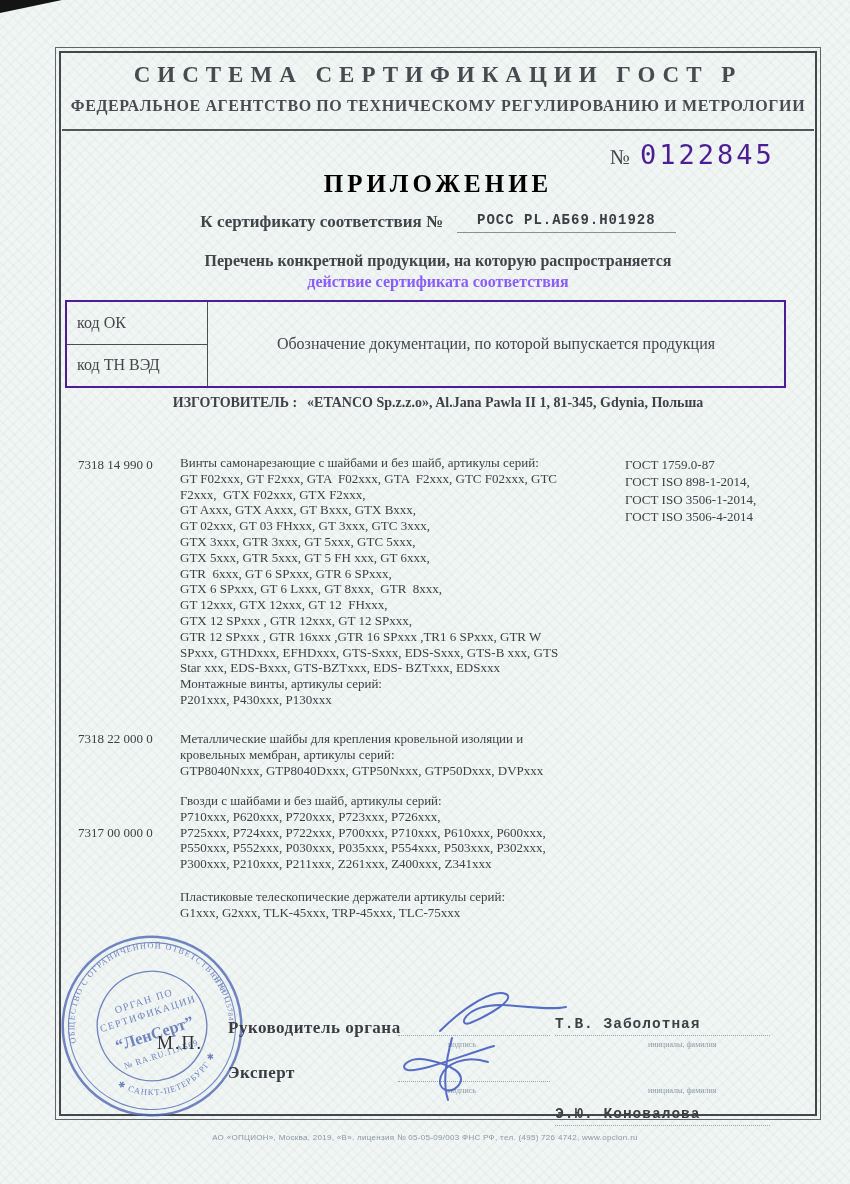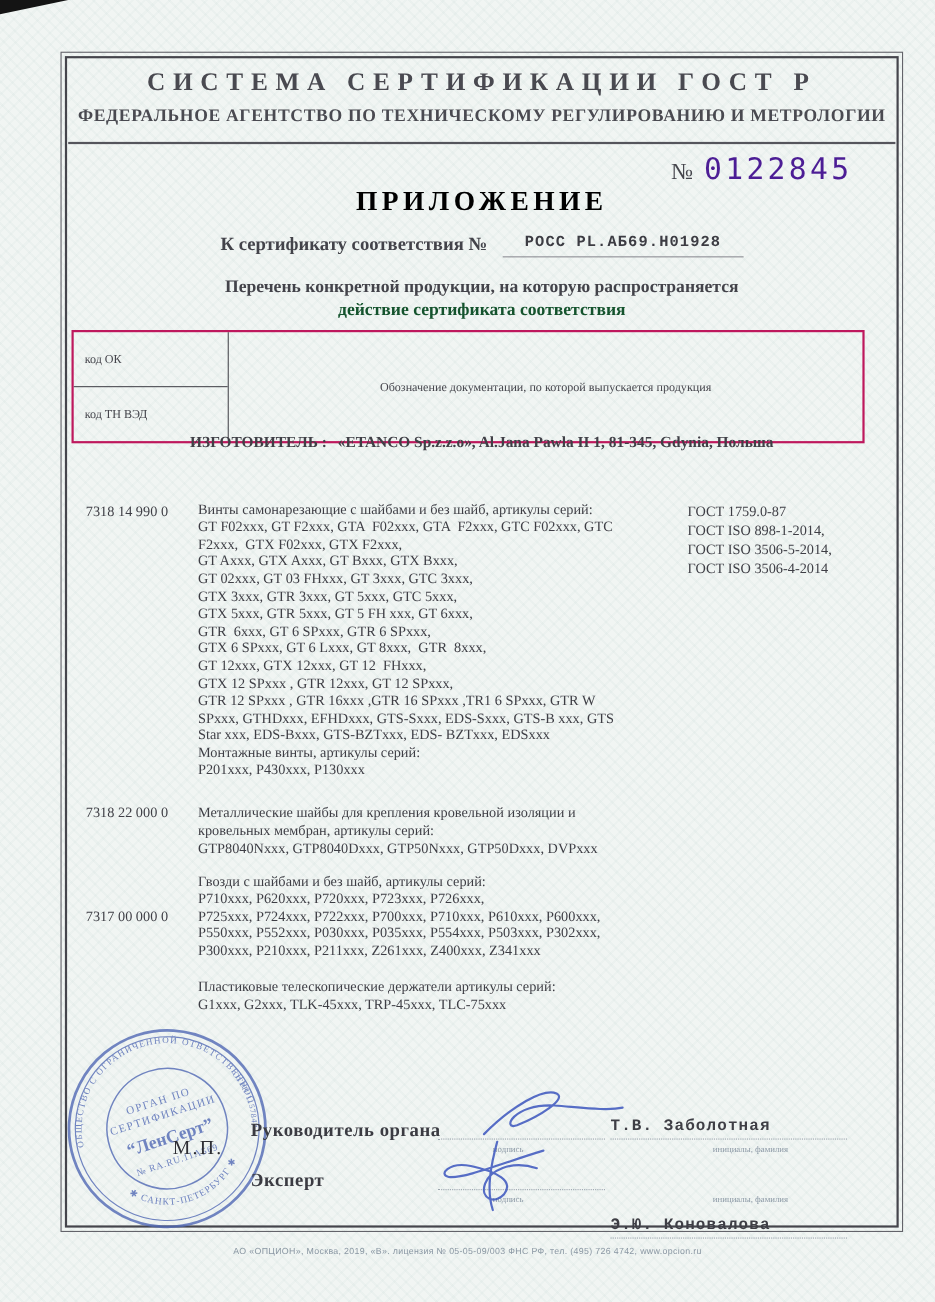--- a/index.html
+++ b/index.html
@@ -41,25 +41,25 @@
     font-size:25px; font-weight:bold; letter-spacing:4px; color:#000000; }
 
   .cert-line{ left:55px; top:212px; width:766px; text-align:center; font-size:17px;
     font-weight:600; color:#43434a; }
   .cert-line .cert-value{ display:inline-block; font-family:"Liberation Mono", monospace;
     font-size:14px; font-weight:bold; letter-spacing:1px; color:#3c3c43;
     border-bottom:1px solid #8e8e94; padding:0 20px 4px; margin-left:14px;
     transform:translateY(-3px); }
 
   .desc1{ left:55px; top:252px; width:766px; text-align:center; font-size:16px; font-weight:bold; color:#43434a; }
-  .desc2{ left:55px; top:273px; width:766px; text-align:center; font-size:16px; font-weight:bold; color:#14532d; }
-
-  
-  .tbl{ left:65px; top:300px; width:721px; height:103px; border:2px solid #be185d;
-    display:flex; font-size:11px; color:#45454c; }
+  .desc2{ left:55px; top:273px; width:766px; text-align:center; font-size:16px; font-weight:bold; color:#8b5cf6; }
+
+  
+  .tbl{ left:65px; top:300px; width:721px; height:88px; border:2px solid #4c1d95;
+    display:flex; font-size:16px; color:#45454c; }
   .tbl-c1{ width:141px; border-right:1.5px solid #4c4c53; display:flex; flex-direction:column; }
   .tbl-c1 > div{ flex:1; display:flex; align-items:center; padding-left:10px; }
   .tbl-c1 > div:first-child{ border-bottom:1.5px solid #4c4c53; }
   .tbl-c2{ width:286px; border-right:1.5px solid #4c4c53; display:flex; align-items:center;
     justify-content:center; text-align:center; padding:0 40px; }
   .tbl-c3{ flex:1; display:flex; align-items:center; justify-content:center;
     text-align:center; padding:0 30px; }
 
   .manufacturer{ left:55px; top:395px; width:766px; text-align:center;
     font-size:14px; font-weight:bold; color:#3f3f46; }
@@ -150,21 +150,21 @@
 GTX 6 SPxxx, GT 6 Lxxx, GT 8xxx,  GTR  8xxx,
 GT 12xxx, GTX 12xxx, GT 12  FHxxx,
 GTX 12 SPxxx , GTR 12xxx, GT 12 SPxxx,
 GTR 12 SPxxx , GTR 16xxx ,GTR 16 SPxxx ,TR1 6 SPxxx, GTR W
 SPxxx, GTHDxxx, EFHDxxx, GTS-Sxxx, EDS-Sxxx, GTS-B xxx, GTS
 Star xxx, EDS-Bxxx, GTS-BZTxxx, EDS- BZTxxx, EDSxxx
 Монтажные винты, артикулы серий:
 P201xxx, P430xxx, P130xxx</div>
 <div class="abs docs">ГОСТ 1759.0-87
 ГОСТ ISO 898-1-2014,
-ГОСТ ISO 3506-5-2014,
+ГОСТ ISO 3506-1-2014,
 ГОСТ ISO 3506-4-2014</div>
 
 <div class="abs code code-2">7318 22 000 0</div>
 <div class="abs prod prod-2">Металлические шайбы для крепления кровельной изоляции и
 кровельных мембран, артикулы серий:
 GTP8040Nxxx, GTP8040Dxxx, GTP50Nxxx, GTP50Dxxx, DVPxxx</div>
 
 <div class="abs code code-3">7317 00 000 0</div>
 <div class="abs prod prod-3">Гвозди с шайбами и без шайб, артикулы серий:
 P710xxx, P620xxx, P720xxx, P723xxx, P726xxx,

